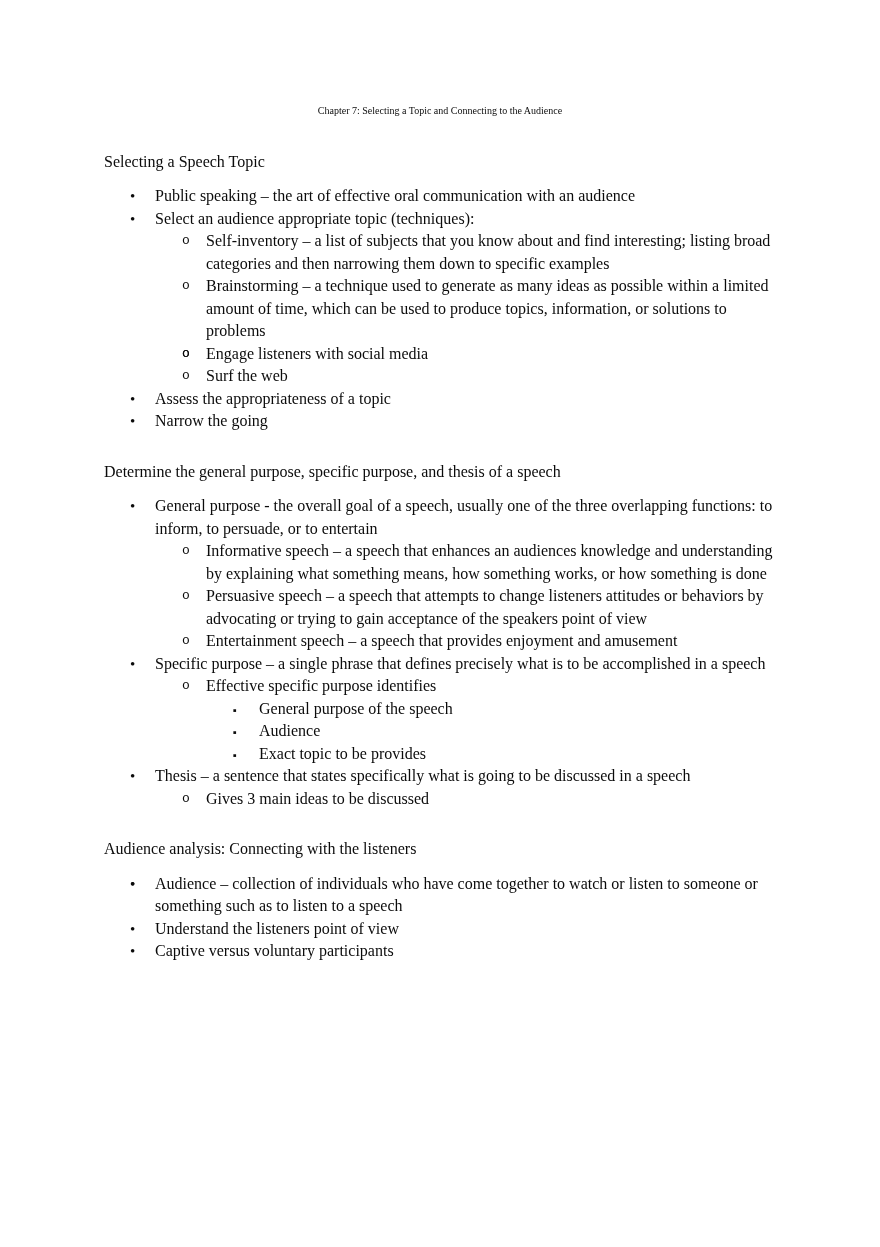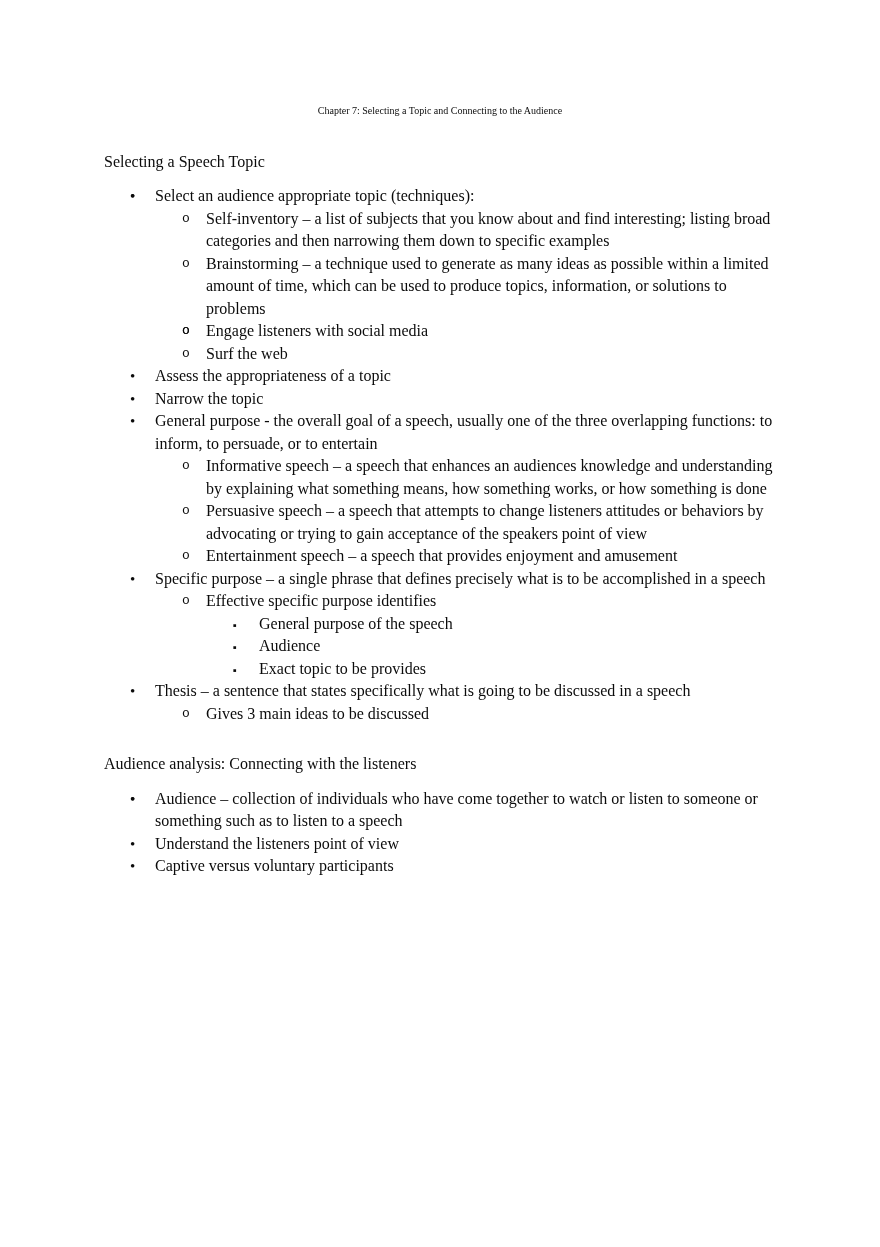--- a/index.html
+++ b/index.html
@@ -53,31 +53,32 @@
 </style>
 </head>
 <body>
 
 <div class="page">
 
   <p class="doc-title">Chapter 7: Selecting a Topic and Connecting to the Audience</p>
 
   <p class="section-heading">Selecting a Speech Topic</p>
   <div class="list">
-    <div class="li l1"><span class="marker">•</span></div>
+    <div class="li l1"><span class="marker">•</span><span class="li-text">Public speaking – the art of effective oral communication with an audience</span></div>
     <div class="li l1"><span class="marker">•</span><span class="li-text">Select an audience appropriate topic (techniques):</span></div>
     <div class="li l2"><span class="marker">o</span><span class="li-text">Self-inventory – a list of subjects that you know about and find interesting; listing broad categories and then narrowing them down to specific examples</span></div>
     <div class="li l2"><span class="marker">o</span><span class="li-text">Brainstorming – a technique used to generate as many ideas as possible within a limited amount of time, which can be used to produce topics, information, or solutions to problems</span></div>
     <div class="li l2"><span class="marker">o</span></div>
     <div class="li l2"><span class="marker">o</span><span class="li-text">Engage listeners with social media</span></div>
     <div class="li l2"><span class="marker">o</span><span class="li-text">Surf the web</span></div>
     <div class="li l1"><span class="marker">•</span><span class="li-text">Assess the appropriateness of a topic</span></div>
-    <div class="li l1"><span class="marker">•</span><span class="li-text">Narrow the topic</span></div>
+    <div class="li l1"><span class="marker">•</span><span class="li-text">Narrow the going</span></div>
   </div>
 
+  <p class="section-heading">Determine the general purpose, specific purpose, and thesis of a speech</p>
   <div class="list">
     <div class="li l1"><span class="marker">•</span><span class="li-text">General purpose - the overall goal of a speech, usually one of the three overlapping functions: to inform, to persuade, or to entertain</span></div>
     <div class="li l2"><span class="marker">o</span><span class="li-text">Informative speech – a speech that enhances an audiences knowledge and understanding by explaining what something means, how something works, or how something is done</span></div>
     <div class="li l2"><span class="marker">o</span><span class="li-text">Persuasive speech – a speech that attempts to change listeners attitudes or behaviors by advocating or trying to gain acceptance of the speakers point of view</span></div>
     <div class="li l2"><span class="marker">o</span><span class="li-text">Entertainment speech – a speech that provides enjoyment and amusement</span></div>
     <div class="li l1"><span class="marker">•</span><span class="li-text">Specific purpose – a single phrase that defines precisely what is to be accomplished in a speech</span></div>
     <div class="li l2"><span class="marker">o</span><span class="li-text">Effective specific purpose identifies</span></div>
     <div class="li l3"><span class="marker">▪</span><span class="li-text">General purpose of the speech</span></div>
     <div class="li l3"><span class="marker">▪</span><span class="li-text">Audience</span></div>
     <div class="li l3"><span class="marker">▪</span><span class="li-text">Exact topic to be provides</span></div>

